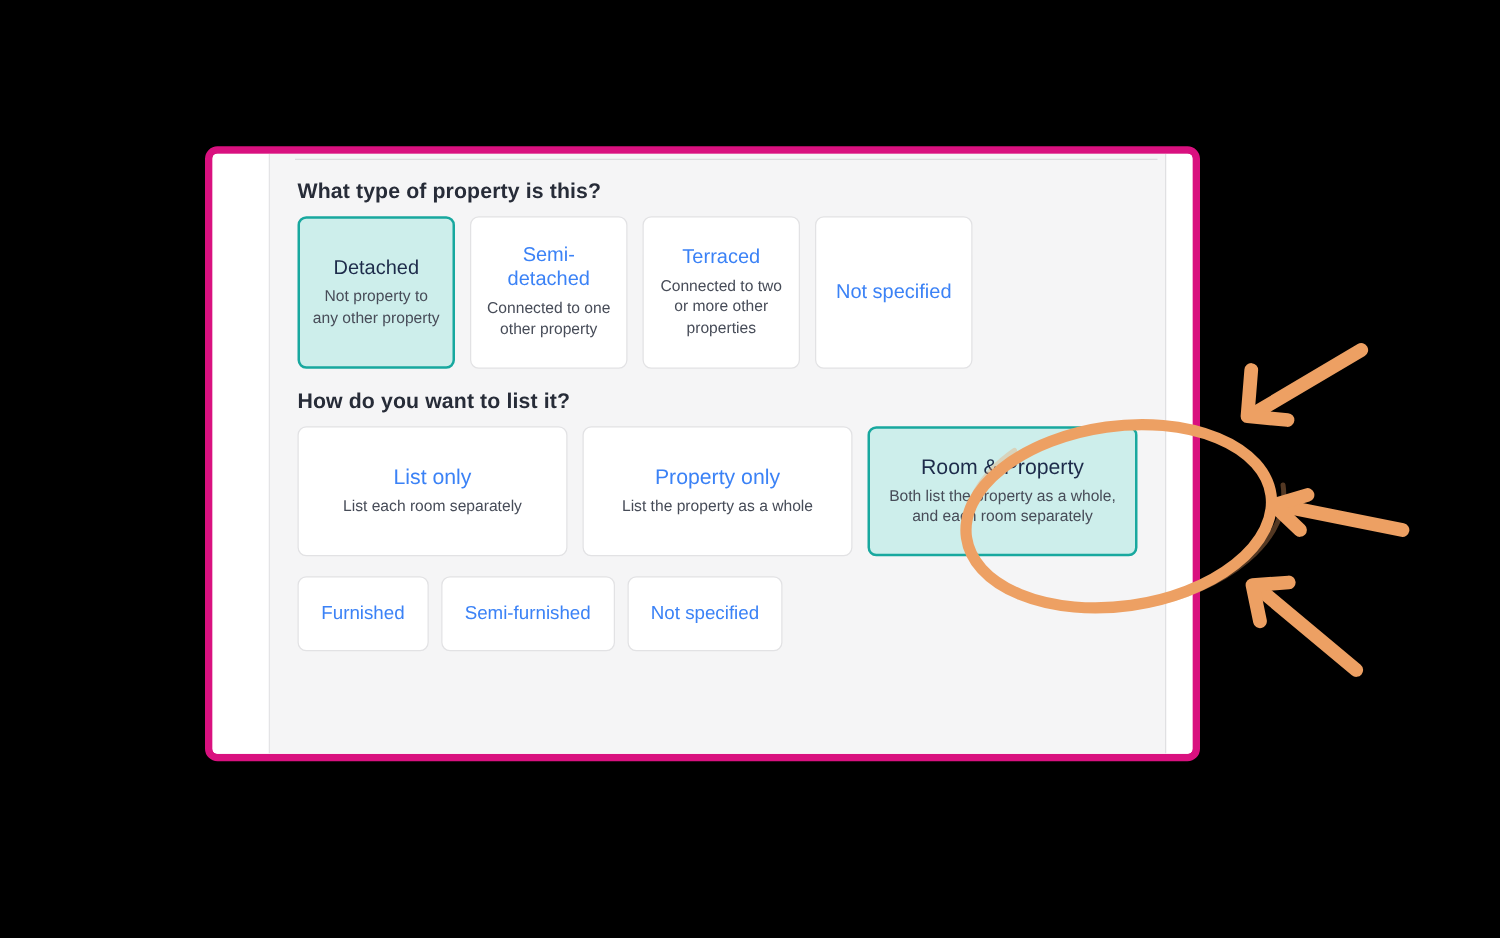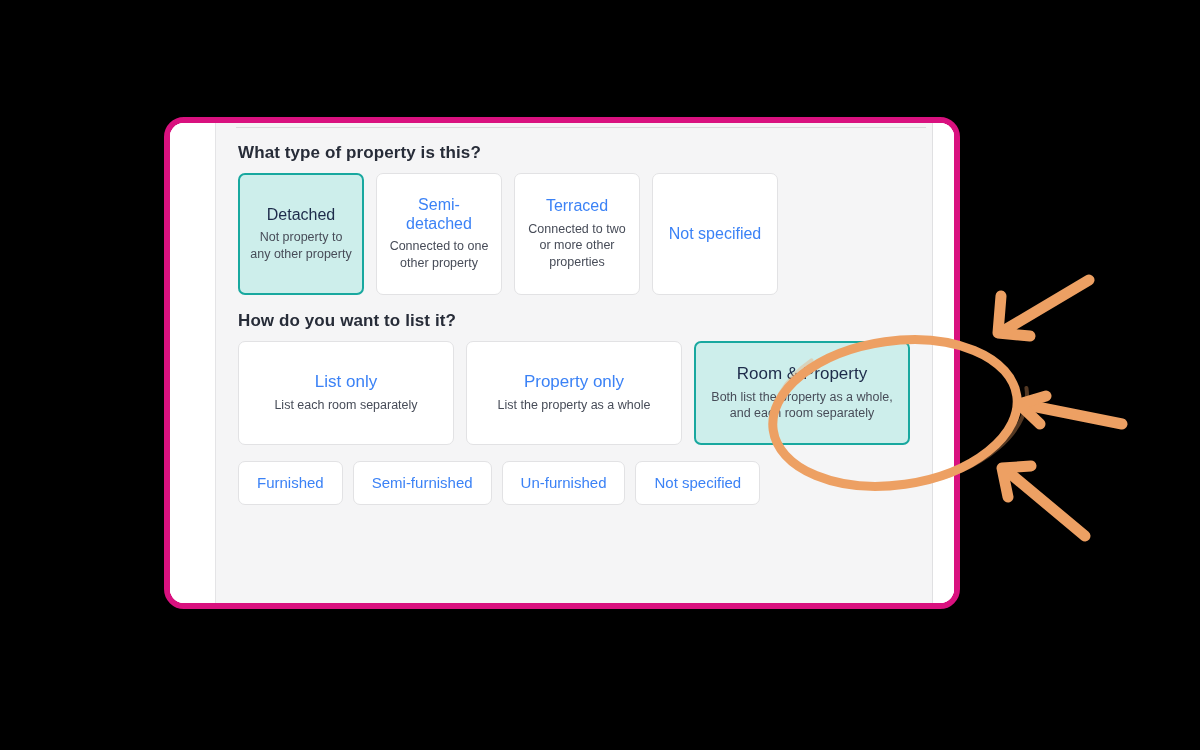--- a/index.html
+++ b/index.html
@@ -20,21 +20,21 @@
   }
 
   
   #pink-frame {
     position: absolute;
     left: 164px;
     top: 117px;
     width: 796px;
     height: 492px;
     border: 6px solid #d9117f;
-    border-radius: 20px;
+    border-radius: 10px;
     box-sizing: border-box;
     background: #ffffff;
     overflow: hidden;
   }
 
   
   #app-window {
     position: absolute;
     left: 0;
     top: 0;
@@ -152,21 +152,21 @@
   #row-property-type .opt-card { width: 126px; height: 122px; }
 
   
   #row-listing-mode .opt-card { width: 216px; height: 104px; }
   #row-listing-mode .opt-title { font-size: 17px; }
   #row-listing-mode .opt-desc  { font-size: 12.5px; }
 
   
   #row-furnished { gap: 10px; }
   #row-furnished .opt-card {
-    height: 44px;
+    height: 60px;
     padding: 0 18px;
     min-width: 86px;
     align-items: flex-end;
   }
   #row-furnished .opt-title { font-size: 15px; }
 
   
   #annotations {
     position: absolute;
     left: 0;
@@ -245,23 +245,20 @@
             <div class="option-row" id="row-furnished">
 
               <div class="opt-card">
                 <div class="opt-title">Furnished</div>
               </div>
 
               <div class="opt-card">
                 <div class="opt-title">Semi-furnished</div>
               </div>
 
-              <div class="opt-card">
-                <div class="opt-title">Un-furnished</div>
-              </div>
 
               <div class="opt-card">
                 <div class="opt-title">Not specified</div>
               </div>
 
             </div>
           </div>
 
         </div>
       </div>

